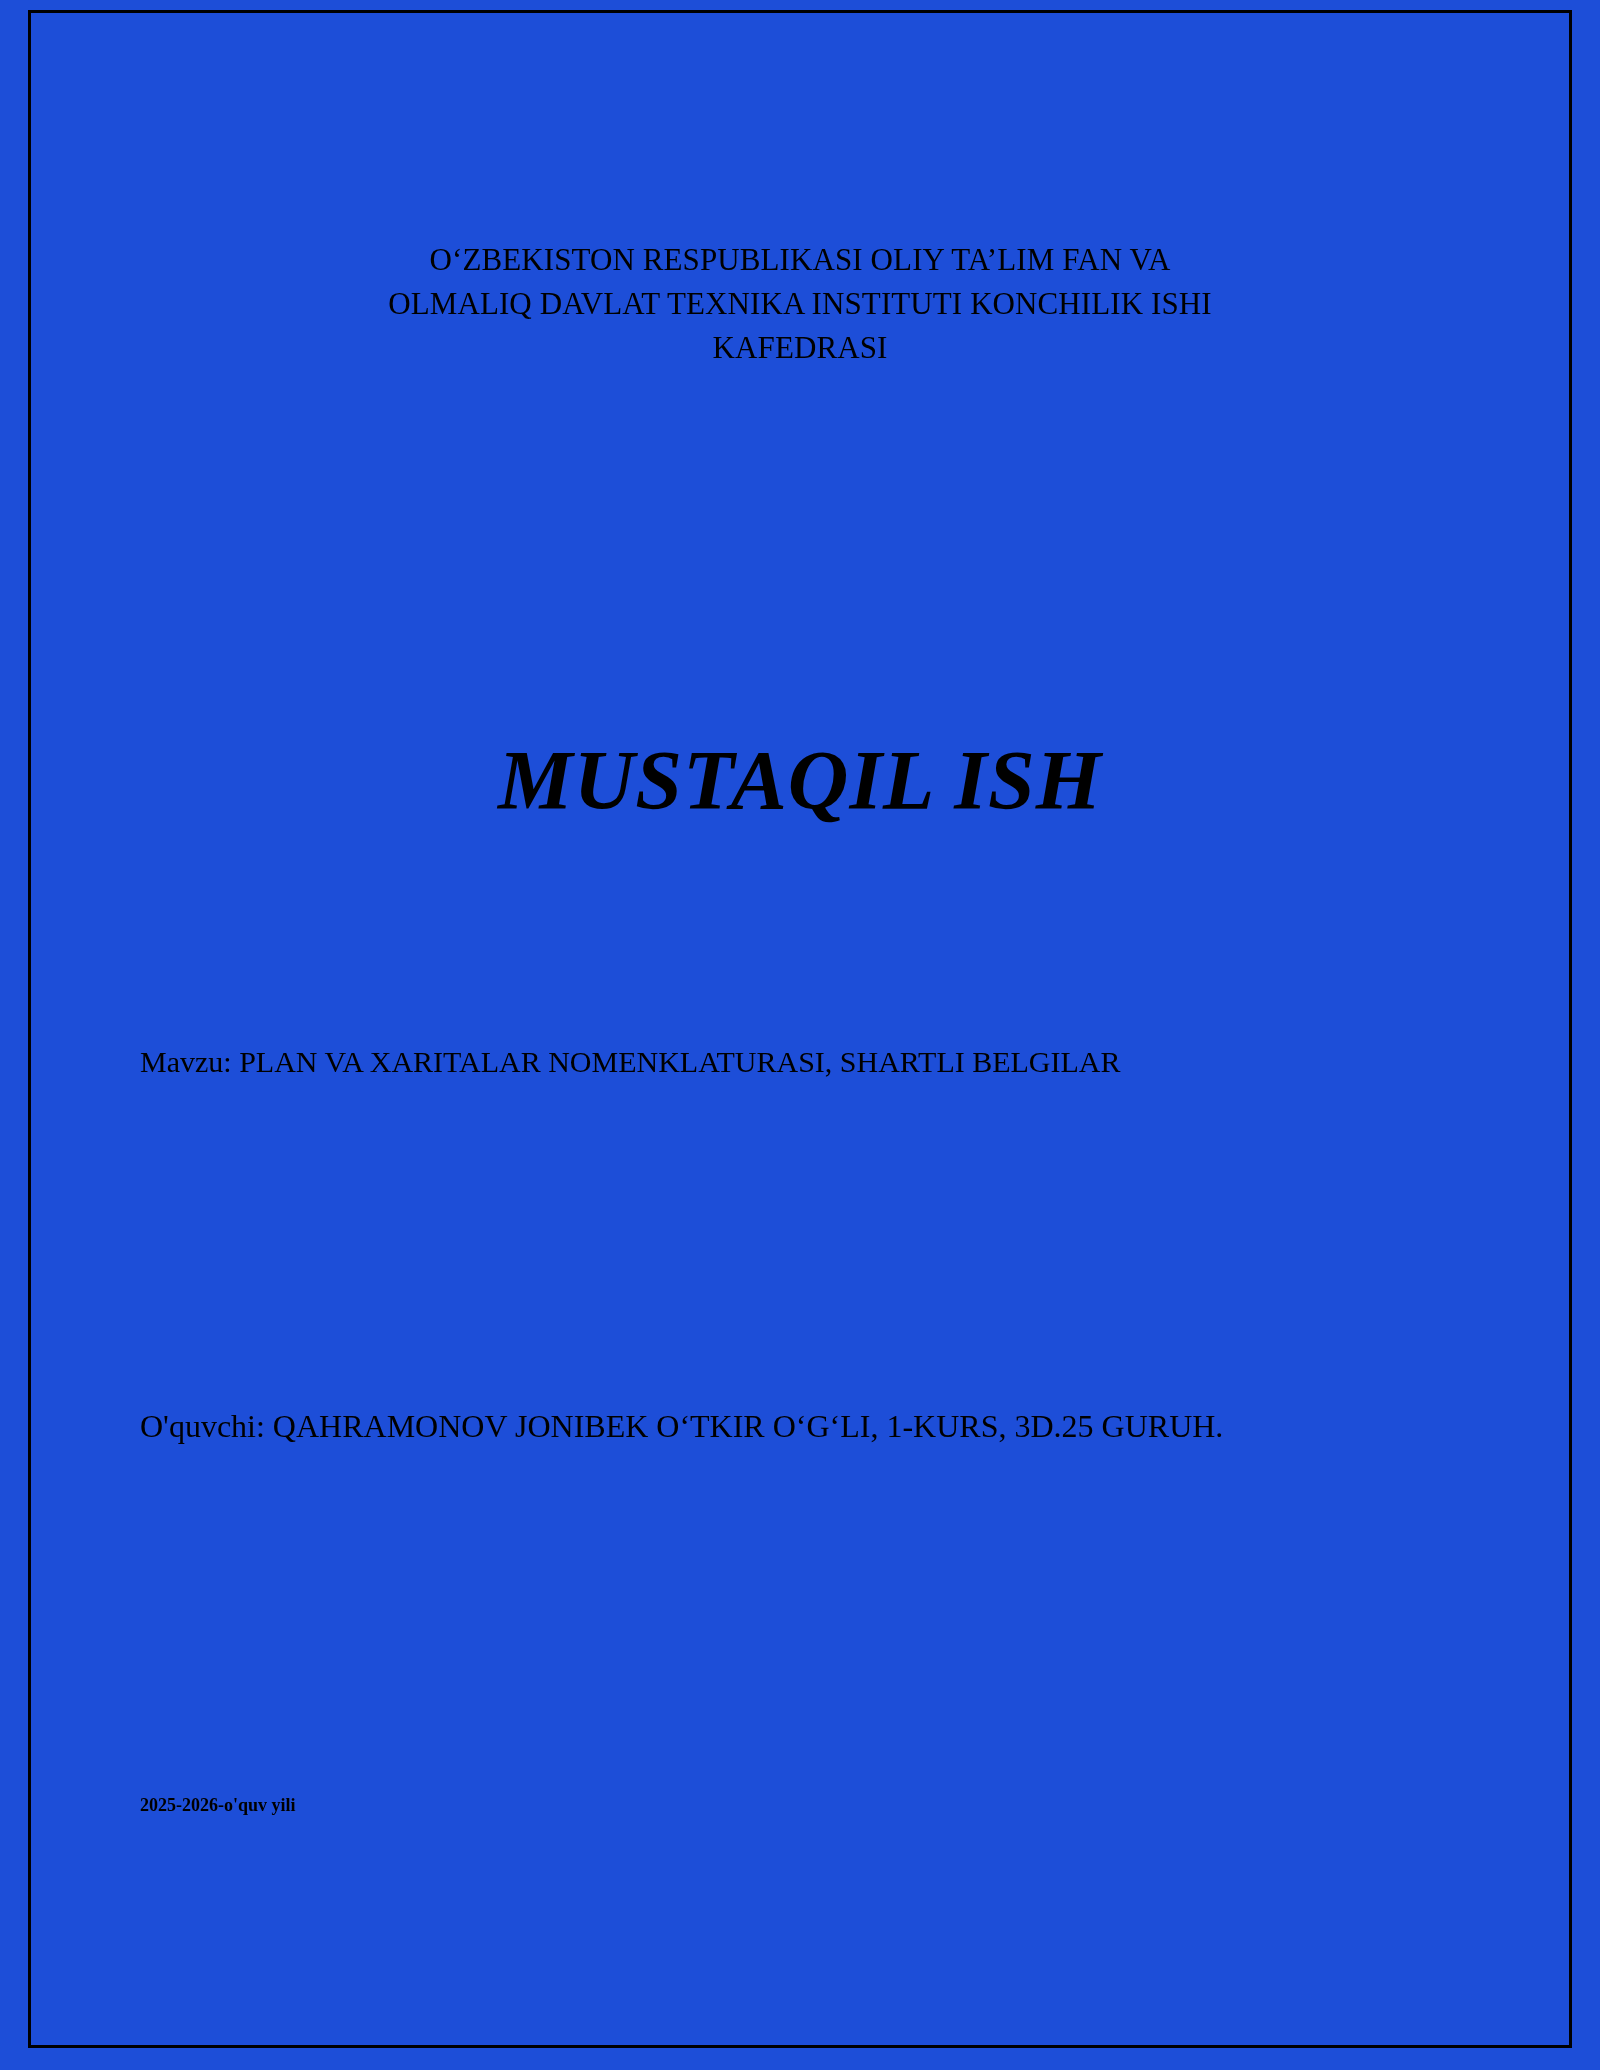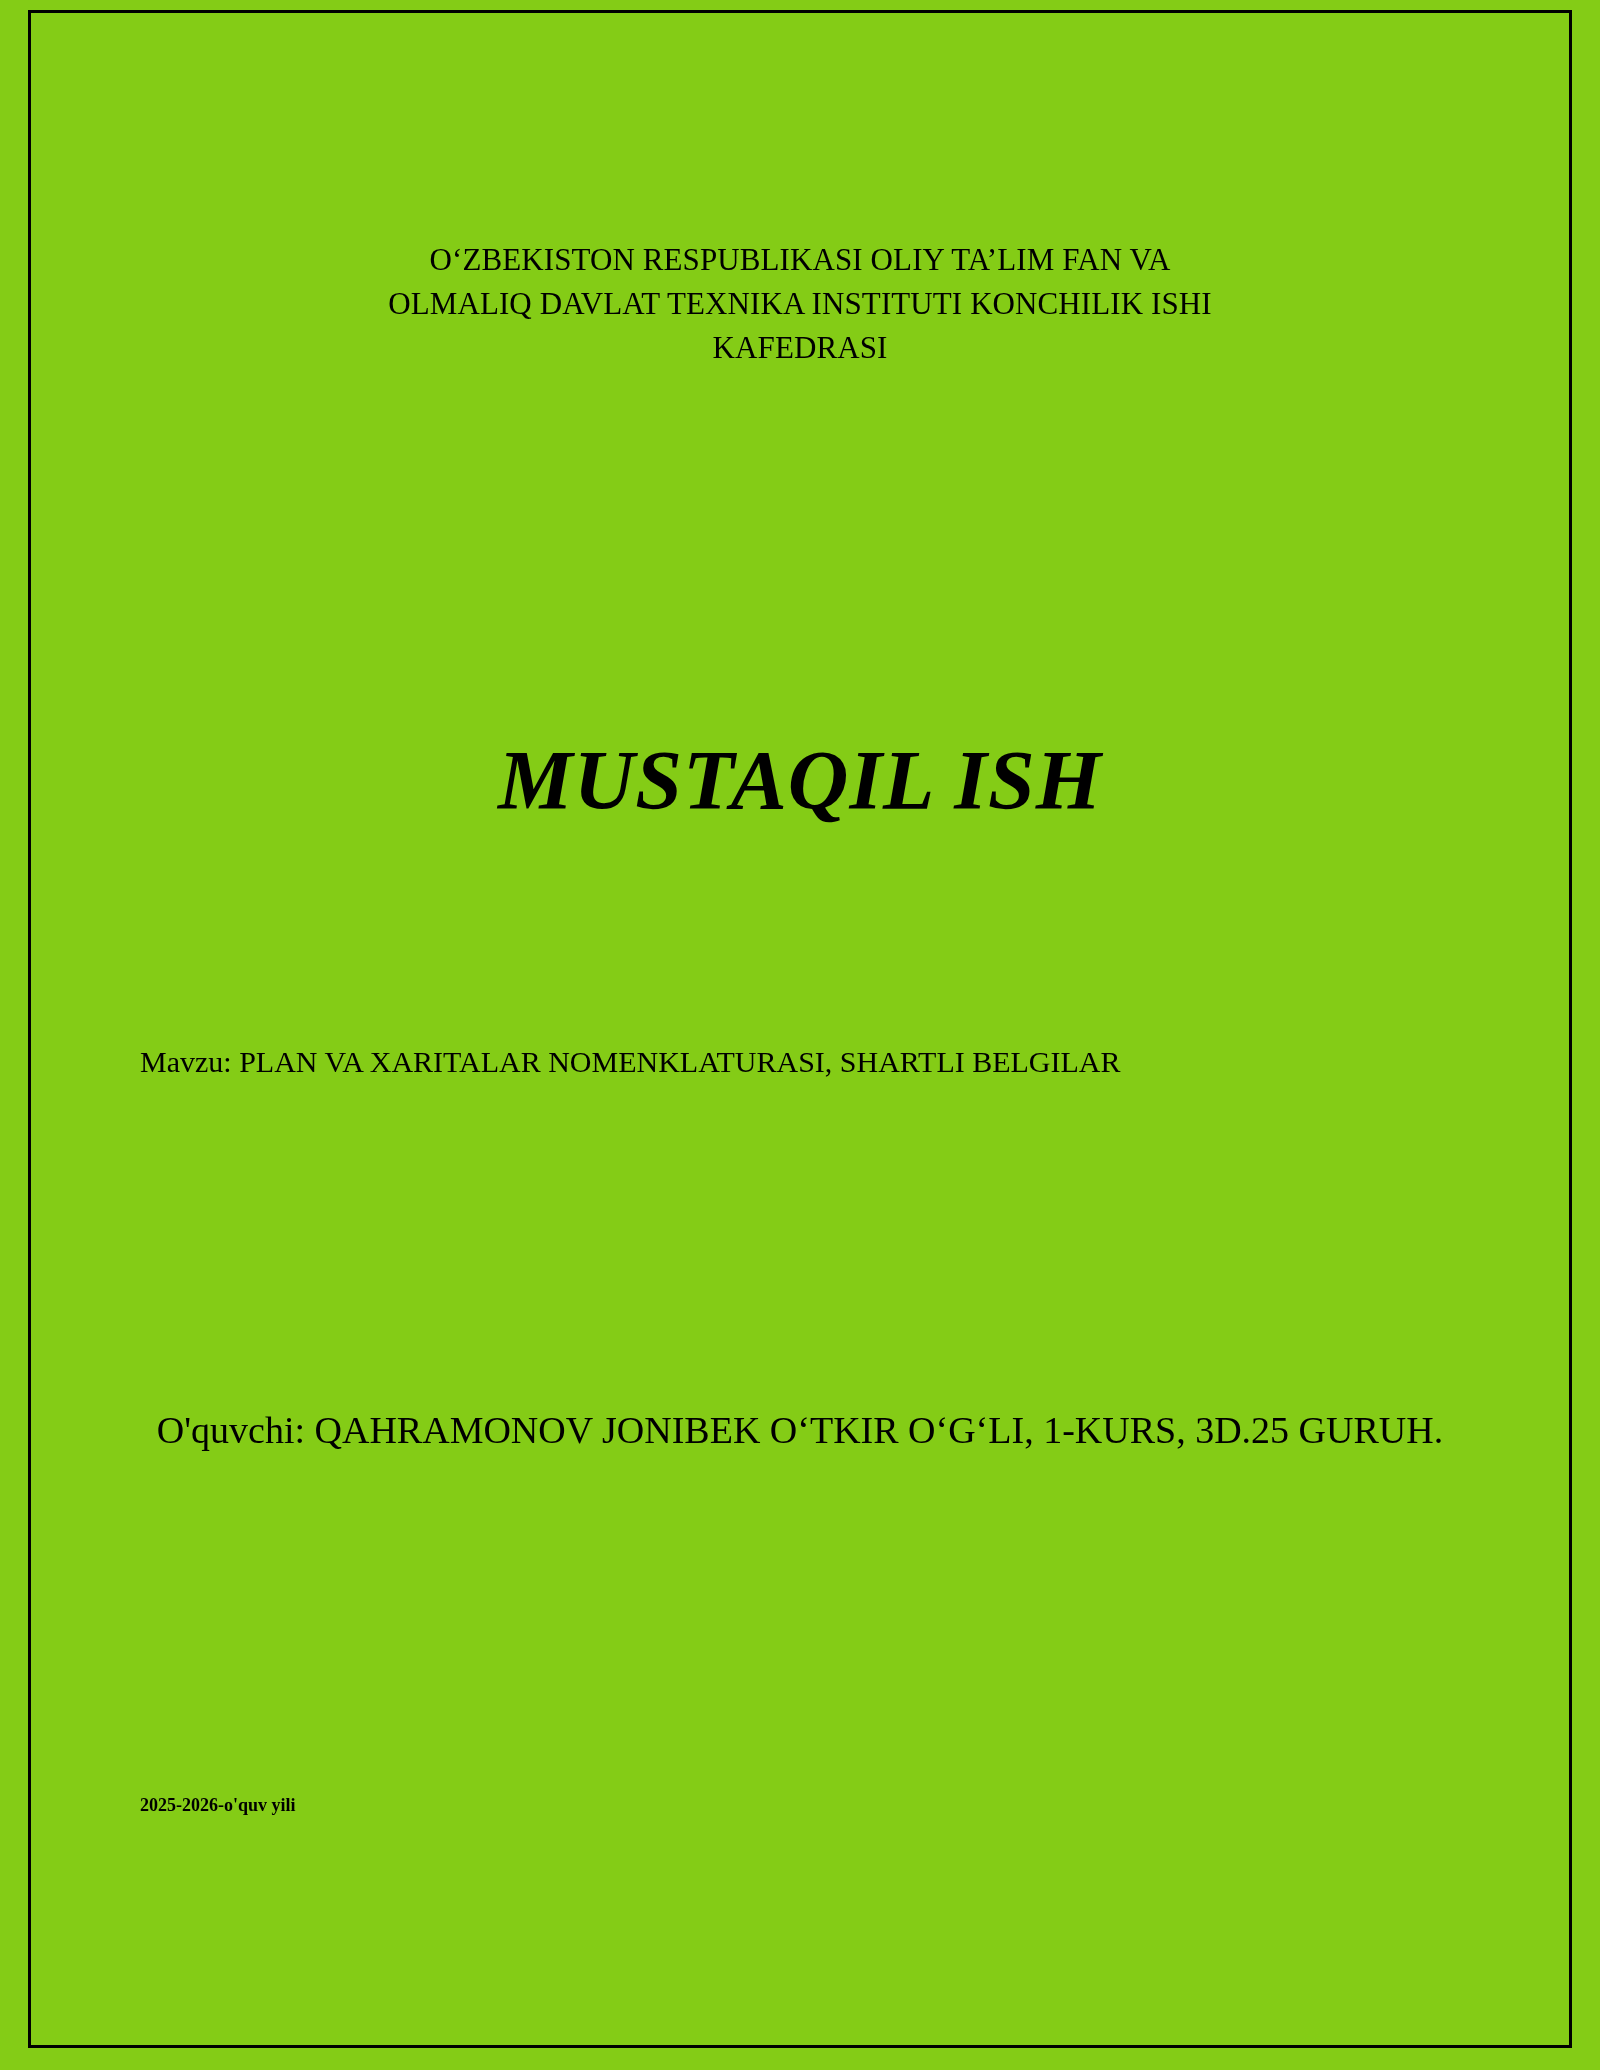--- a/index.html
+++ b/index.html
@@ -4,21 +4,21 @@
 <style>
   html, body {
     margin: 0;
     padding: 0;
     background: #ffffff;
   }
   .page {
     position: relative;
     width: 1600px;
     height: 2070px;
-    background: #84cc16;
+    background: #1d4ed8;
     box-sizing: border-box;
     font-family: "Liberation Serif", "DejaVu Serif", serif;
     color: #000000;
     overflow: hidden;
   }
   .page-border {
     position: absolute;
     left: 28px;
     top: 10px;
     right: 28px;
@@ -65,22 +65,21 @@
     right: 0;
     top: 1040px;
     font-size: 30px;
     line-height: 1.45;
   }
   .student {
     position: absolute;
     left: 0;
     right: 0;
     top: 1403px;
-    text-align: center;
-    font-size: 38px;
+    font-size: 32px;
     line-height: 1.45;
   }
   .year {
     position: absolute;
     left: 0;
     right: 0;
     top: 1795px;
     text-align: left;
     font-size: 18px;
     font-weight: bold;

